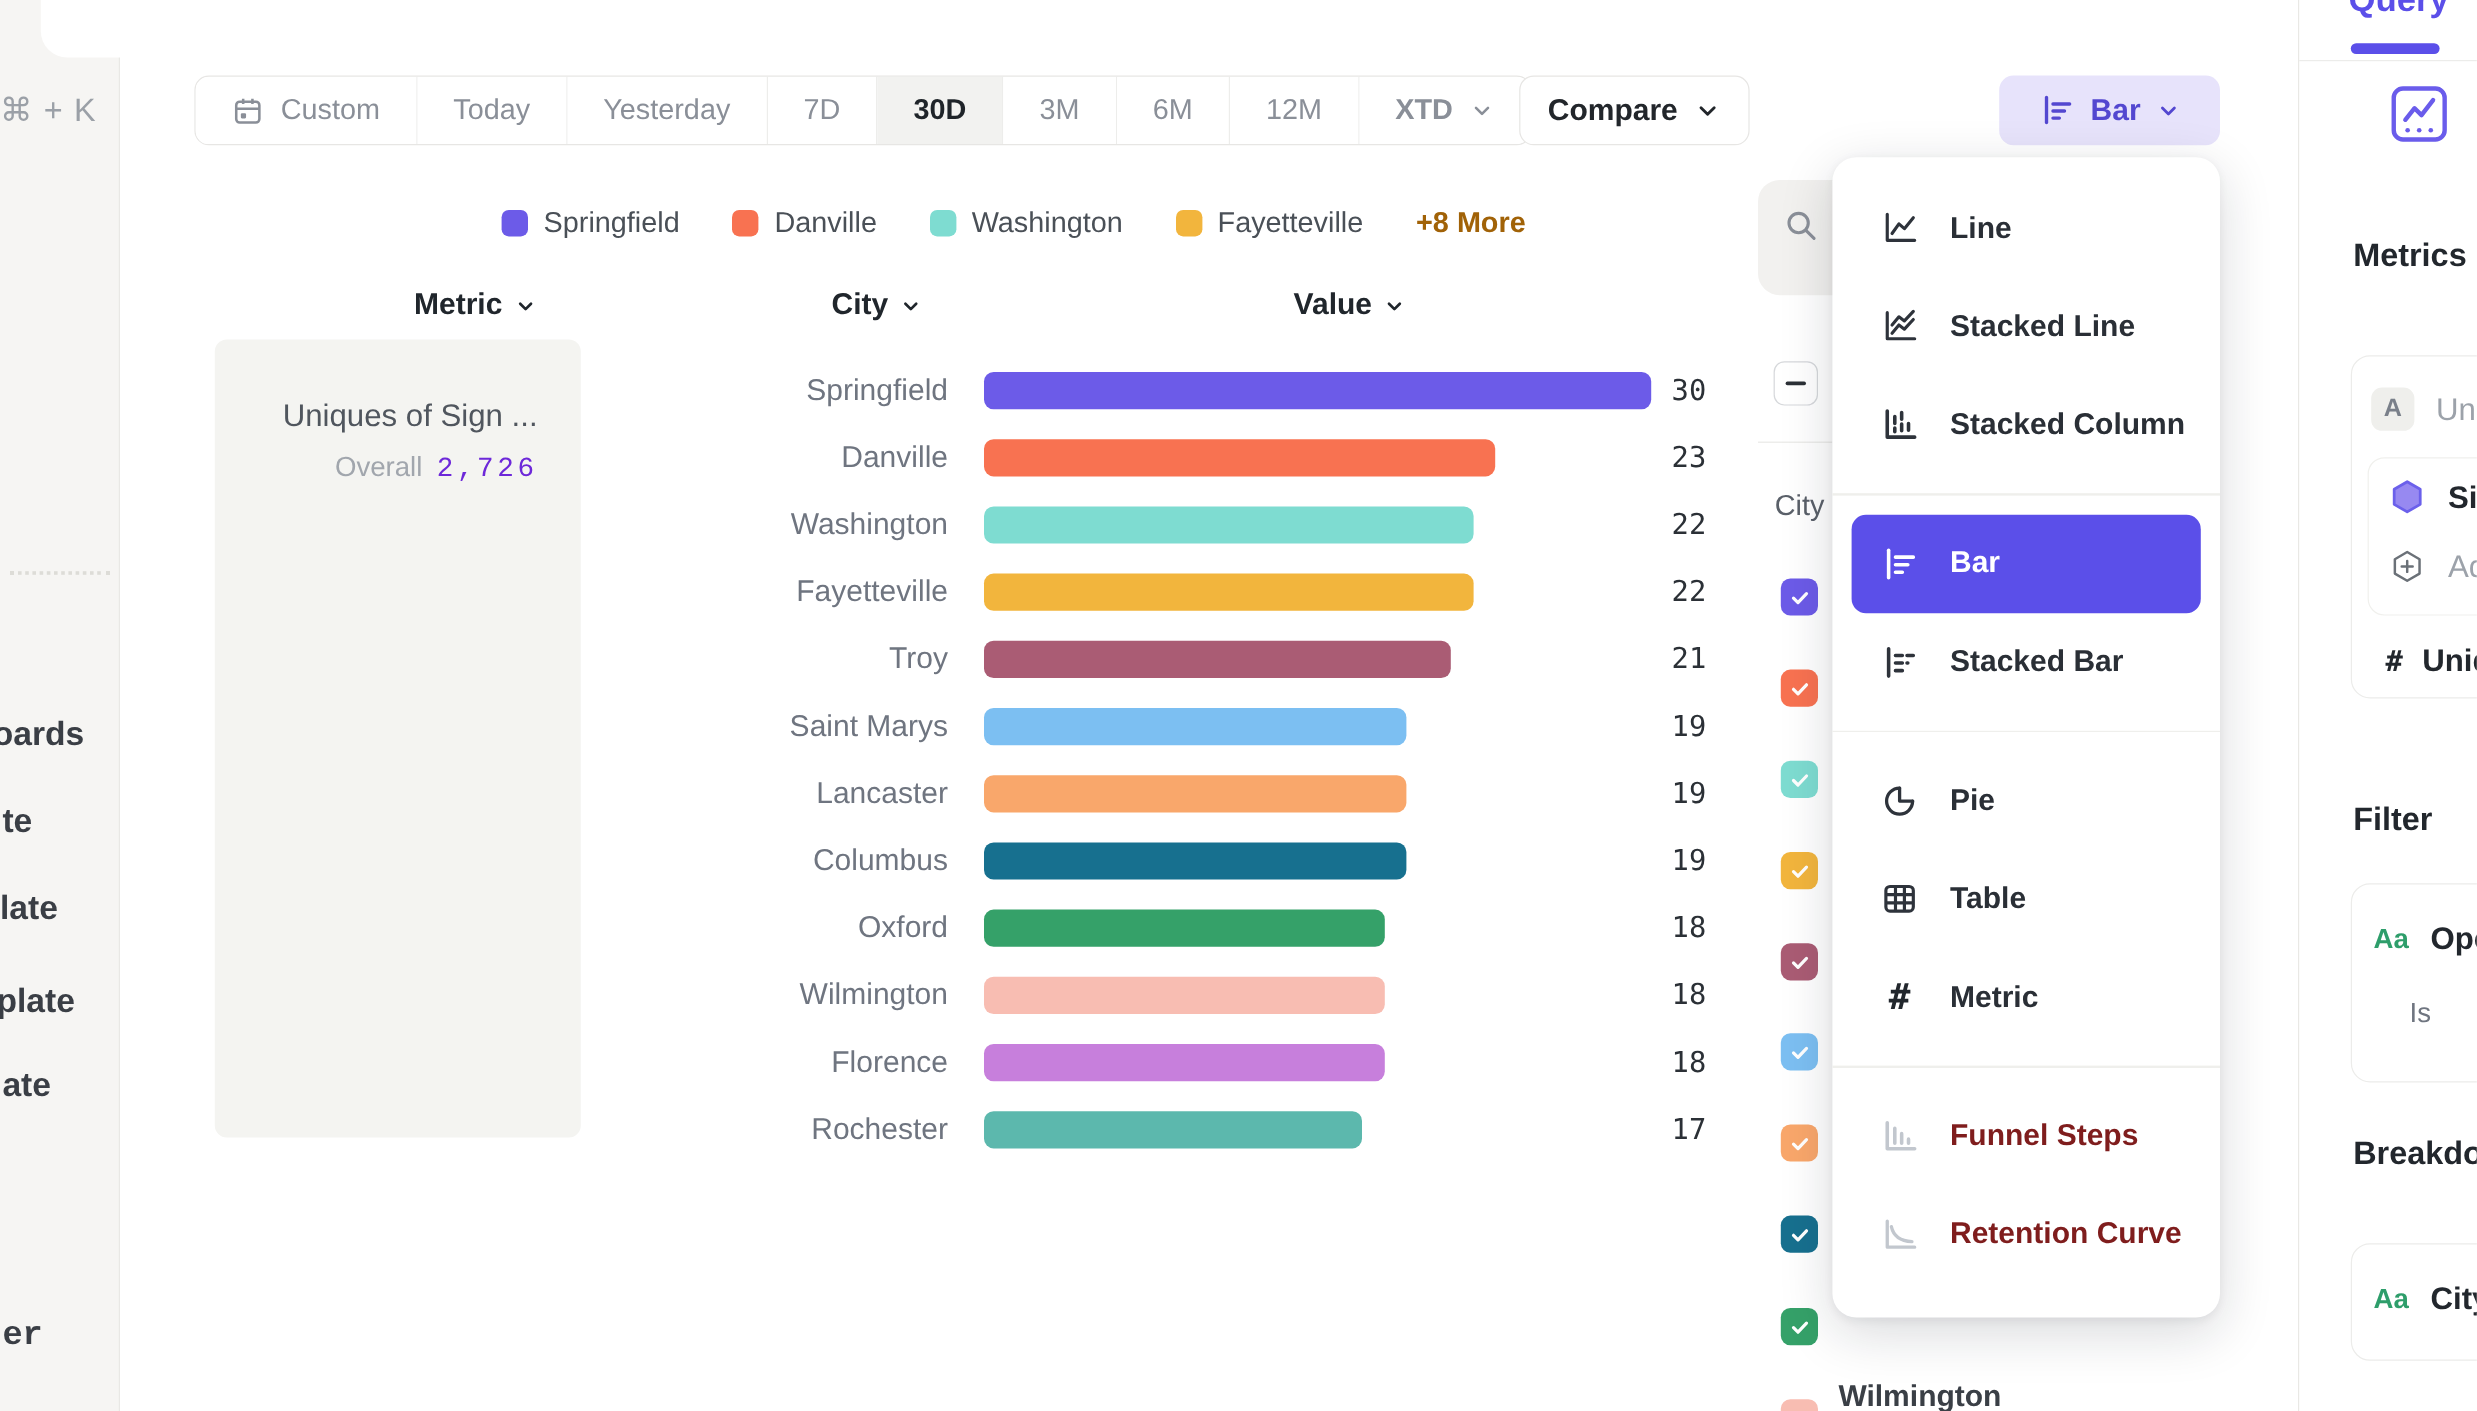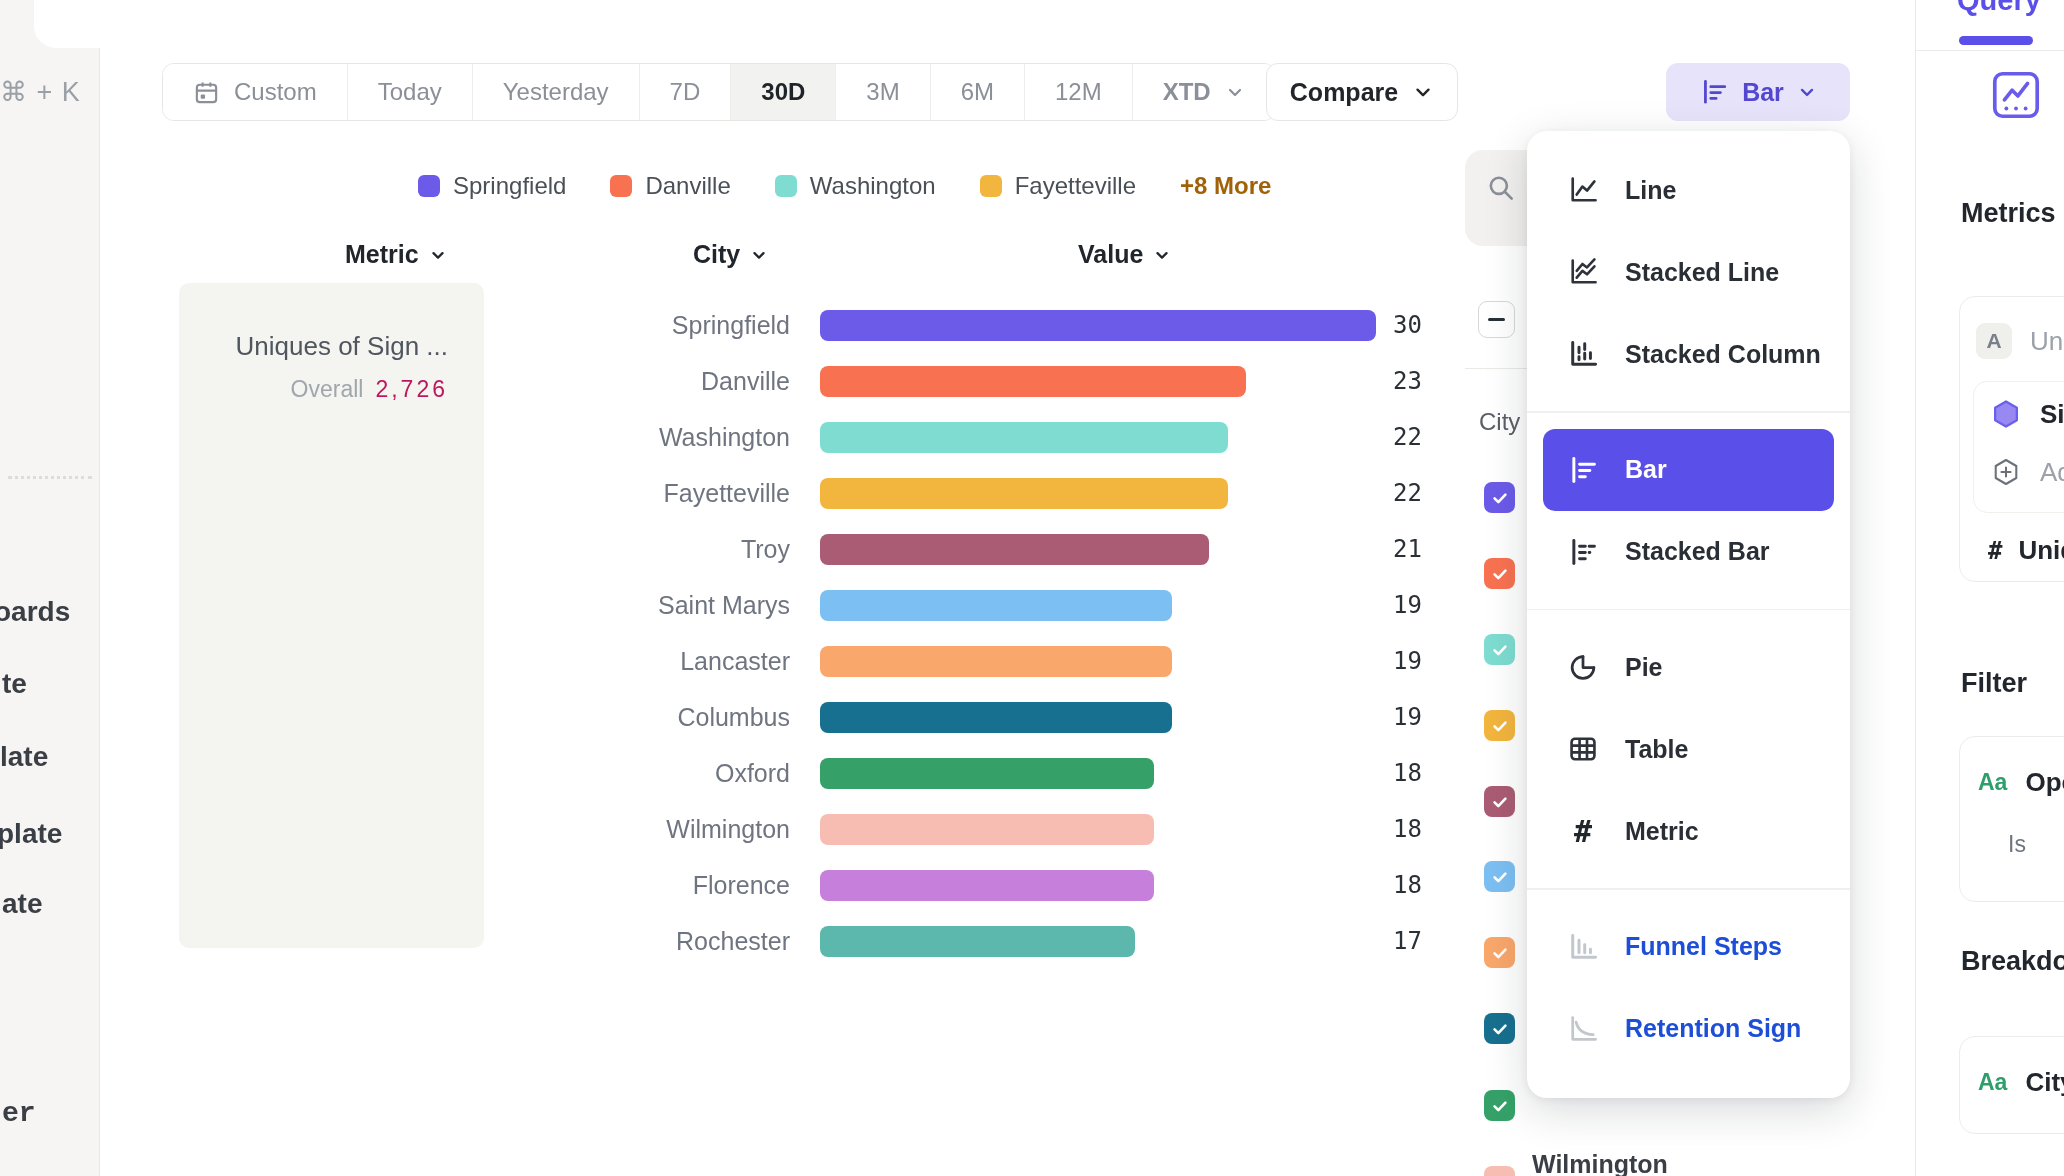--- a/index.html
+++ b/index.html
@@ -40,21 +40,21 @@
   .legend-more { font-size:24px; color:#a16207; font-weight:600; }
 
   
   .col-header { display:flex; align-items:center; gap:10px; font-size:25px; font-weight:700; color:#20262c; }
 
   
   #metric-card { left:179px; top:283px; width:305px; height:665px; background:#f4f4f1; border-radius:10px;
     padding:48px 36px 0 10px; text-align:right; }
   #metric-card .mtitle { font-size:26px; color:#50565e; }
   #metric-card .mline { margin-top:14px; font-size:23px; color:#a1a6ad; }
-  #metric-card .mval { font-family:Liberation Sans, sans-serif; letter-spacing:3px; margin-left:12px; color:#be185d; }
+  #metric-card .mval { font-family:Liberation Mono, monospace; letter-spacing:3px; margin-left:12px; color:#6d28d9; }
 
   
   #bars { left:600px; top:297px; }
   .bar-row { display:flex; align-items:center; height:56px; }
   .bar-cat { width:190px; text-align:right; font-size:25px; color:#6f7580; flex:0 0 auto; }
   .bar-track { width:556px; margin-left:30px; flex:0 0 auto; }
   .bar-fill { height:31px; border-radius:8px; }
   .bar-val { margin-left:17px; font-family:"DejaVu Sans Mono", monospace; font-size:24px; color:#2b3036; }
 
   
@@ -69,21 +69,21 @@
   #filter-bottom-label { left:1532px; top:1150px; font-size:25px; font-weight:600; color:#3a3f46; }
 
   
   #chart-menu { left:1527px; top:131px; width:323px; background:#fff; border-radius:20px;
     box-shadow:0 12px 44px rgba(16,24,40,.16), 0 2px 8px rgba(16,24,40,.06);
     padding:18px 0 28px 0; z-index:30; }
   .menu-item { height:82px; display:flex; align-items:center; gap:26px; padding-left:40px;
     font-size:25px; font-weight:600; color:#2a2f36; cursor:pointer; }
   .menu-item svg { flex:0 0 auto; }
   .menu-item.selected { margin:0 16px; padding-left:24px; background:#5b4fe9; border-radius:12px; color:#fff; }
-  .menu-item.disabled { color:#1d4ed8; cursor:default; }
+  .menu-item.disabled { color:#7f1d1d; cursor:default; }
   .menu-sep { height:1.5px; background:#efefec; margin:16px 0; }
 
   
   #sidebar { left:1915px; top:0; width:149px; height:1176px; background:#fff; border-left:1px solid #e9e8e5; }
   #sidebar-tab { position:absolute; left:41px; top:-16px; font-size:29px; font-weight:700; color:#5b4fe9; }
   #sidebar-tab-underline { position:absolute; left:43px; top:36px; width:74px; height:9px; background:#5b4fe9; border-radius:5px; }
   #sidebar-topline { position:absolute; left:0; top:50px; width:149px; border-top:1px solid #ececea; }
   .sb-heading { position:absolute; left:45px; font-size:27px; font-weight:700; color:#22272d; white-space:nowrap; }
   .sb-card { position:absolute; left:43px; width:220px; border:1.5px solid #ececea; border-radius:16px; background:#fff; }
   .sb-row { position:absolute; display:flex; align-items:center; gap:18px; white-space:nowrap; }
@@ -422,21 +422,21 @@
         <path d="M5 4v19h20" stroke-linejoin="round"></path>
         <path d="M10.5 8v11M15.5 12v7M20.5 16v3"></path>
       </svg>
     <span>Funnel Steps</span>
   </div>
   <div class="menu-item disabled">
     <svg width="32" height="32" viewBox="0 0 28 28" fill="none" stroke="#c2c7ce" stroke-width="2.4" stroke-linecap="round" stroke-linejoin="round">
         <path d="M5 4v19h20"></path>
         <path d="M8 8c1.5 7 6 10.5 15 11"></path>
       </svg>
-    <span>Retention Sign</span>
+    <span>Retention Curve</span>
   </div>
 </div>
 
 <div id="sidebar" class="abs">
   <div id="sidebar-tab">Query</div>
   <div id="sidebar-tab-underline"></div>
   <div id="sidebar-topline"></div>
 
   <svg class="abs" style="left:73px; top:68px;" width="54" height="54" viewBox="0 0 28 28" fill="none" stroke="#6a5ceb" stroke-width="1.9" stroke-linecap="round" stroke-linejoin="round">
     <rect x="3" y="3" width="22" height="22" rx="4"></rect>

